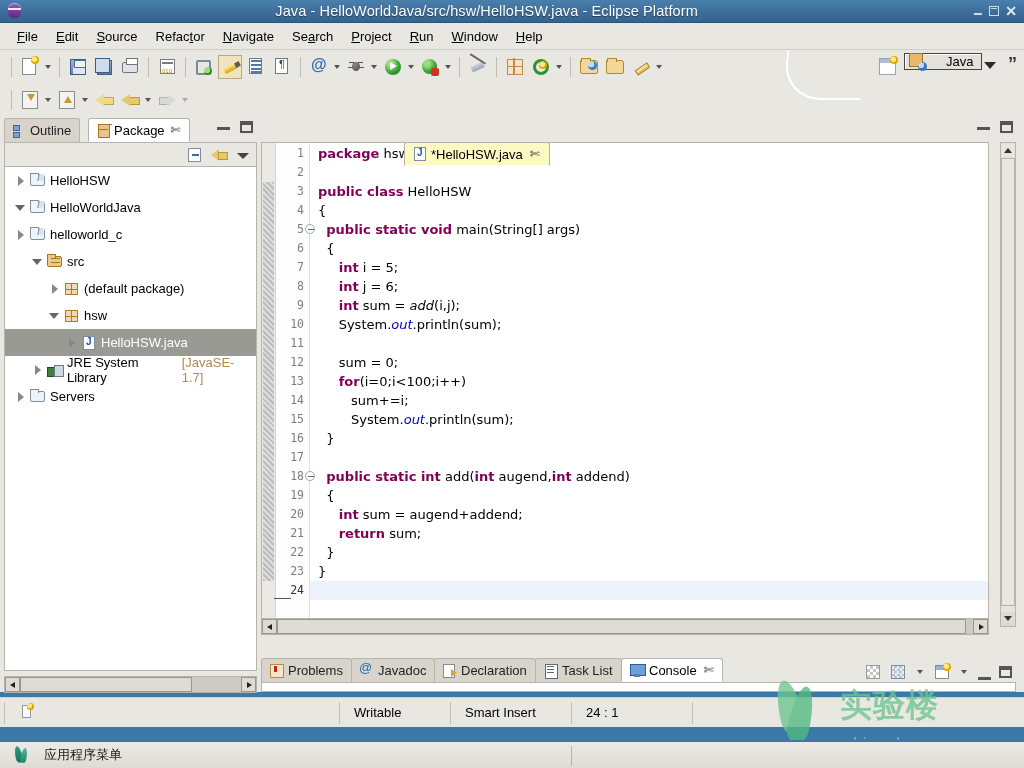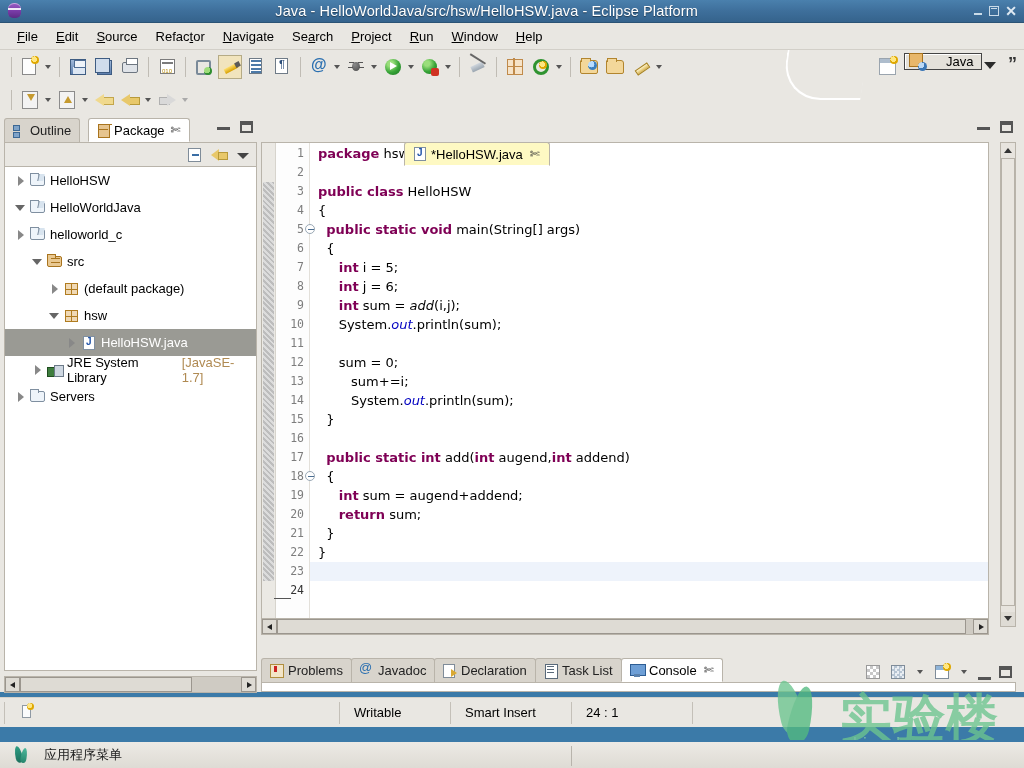--- a/index.html
+++ b/index.html
@@ -408,21 +408,21 @@
     position:absolute; right:18px; top:678px; width:270px; height:78px;
     pointer-events:none; opacity:.78;
   }
   .wm-leaf { position:absolute; left:28px; top:2px; width:64px; height:74px; }
   .wm-leaf::before{content:'';position:absolute;left:14px;top:0;width:24px;height:56px;
     border-radius:50% 50% 50% 50%/72% 72% 28% 28%;background:#6cc58f;transform:rotate(-14deg);}
   .wm-leaf::after{content:'';position:absolute;left:26px;top:6px;width:22px;height:58px;
     border-radius:50%/72% 72% 28% 28%;background:#53bb80;transform:rotate(12deg);}
   .wm-tail{position:absolute;left:30px;top:46px;width:10px;height:30px;background:#6cc58f;
     border-radius:0 0 50% 50%;transform:rotate(6deg);}
-  .wm-cn { position:absolute; left:104px; top:6px; font-size:52px; color:#6cc58f;
+  .wm-cn { position:absolute; left:104px; top:6px; font-size:32px; color:#6cc58f;
     font-family:"DejaVu Sans", sans-serif; font-weight:bold; letter-spacing:1px;}
   .wm-en { position:absolute; left:108px; top:56px; font-size:17px; color:#86cfa3;
     font-family:"Liberation Sans", sans-serif; letter-spacing:.5px;}
 </style>
 </head>
 <body>
 
 <div id="app">
 
   <div class="titlebar">
@@ -718,20 +718,21 @@
             <div class="cline"><span class="kw">public class</span> HelloHSW</div>
             <div class="cline">{</div>
             <div class="cline">  <span class="kw">public static void</span> main(String[] args)</div>
             <div class="cline">  {</div>
             <div class="cline">     <span class="kw">int</span> i = 5;</div>
             <div class="cline">     <span class="kw">int</span> j = 6;</div>
             <div class="cline">     <span class="kw">int</span> sum = <span class="it">add</span>(i,j);</div>
             <div class="cline">     System.<span class="itb">out</span>.println(sum);</div>
             <div class="cline">&nbsp;</div>
             <div class="cline">     sum = 0;</div>
+            <div class="cline">     <span class="kw">for</span>(i=0;i&lt;100;i++)</div>
             <div class="cline">        sum+=i;</div>
             <div class="cline">        System.<span class="itb">out</span>.println(sum);</div>
             <div class="cline">  }</div>
             <div class="cline">&nbsp;</div>
             <div class="cline">  <span class="kw">public static int</span> add(<span class="kw">int</span> augend,<span class="kw">int</span> addend)</div>
             <div class="cline">  {</div>
             <div class="cline">     <span class="kw">int</span> sum = augend+addend;</div>
             <div class="cline">     <span class="kw">return</span> sum;</div>
             <div class="cline">  }</div>
             <div class="cline">}</div>

